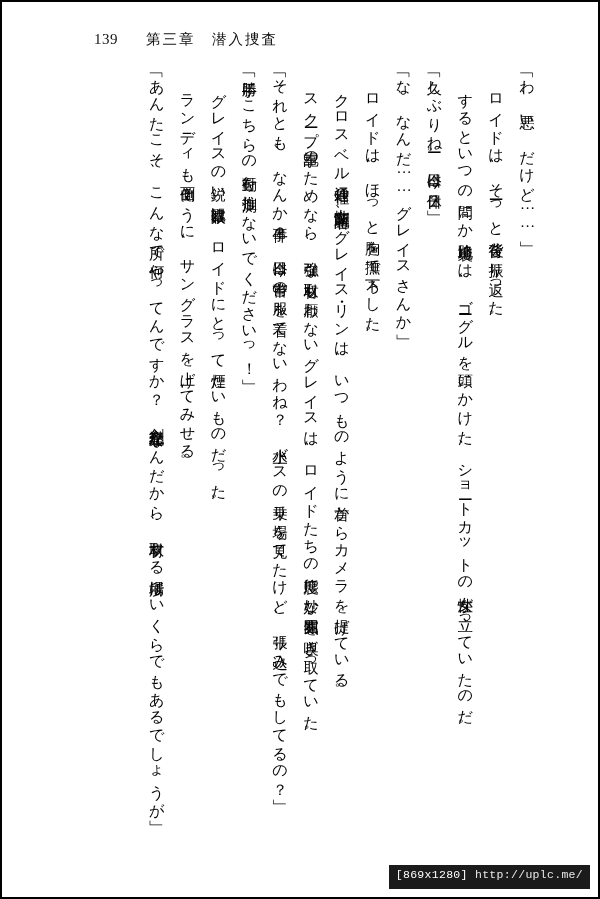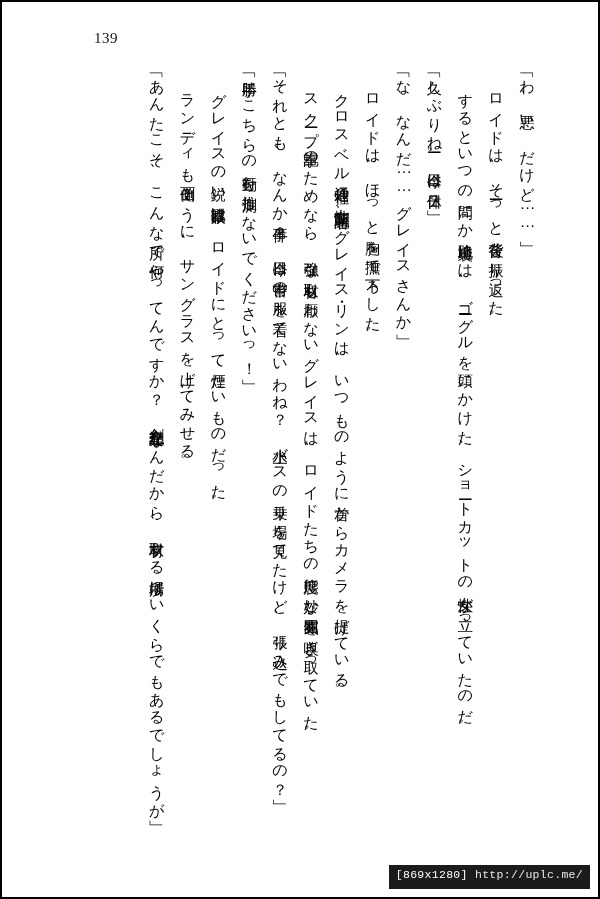--- a/index.html
+++ b/index.html
@@ -103,20 +103,21 @@
   }
 </style>
 </head>
 <body>
 
 <div class="page">
   <div class="page-inner">
 
     <div class="header">
       <span class="folio">139</span>
+      <span class="chapter">第三章　潜入捜査</span>
     </div>
 
     <div class="body-text">
       <p>「わ、悪い、だけど……」</p>
       <p class="indent">ロイドは、そーっと背後を振り返った。</p>
       <p class="indent">するといつの間にか路地裏には、ゴーグルを頭にかけた、ショートカットの女性が立っていたのだ。</p>
       <p>「久しぶりねー。今日は休日？」</p>
       <p>「な、なんだ……グレイスさんか」</p>
       <p class="indent">ロイドは、ほっと胸を撫で下ろした。</p>
       <p class="indent">クロスベル通信社の女性新聞記者、グレイス・リンは、いつものように首からカメラを提げている。</p>

